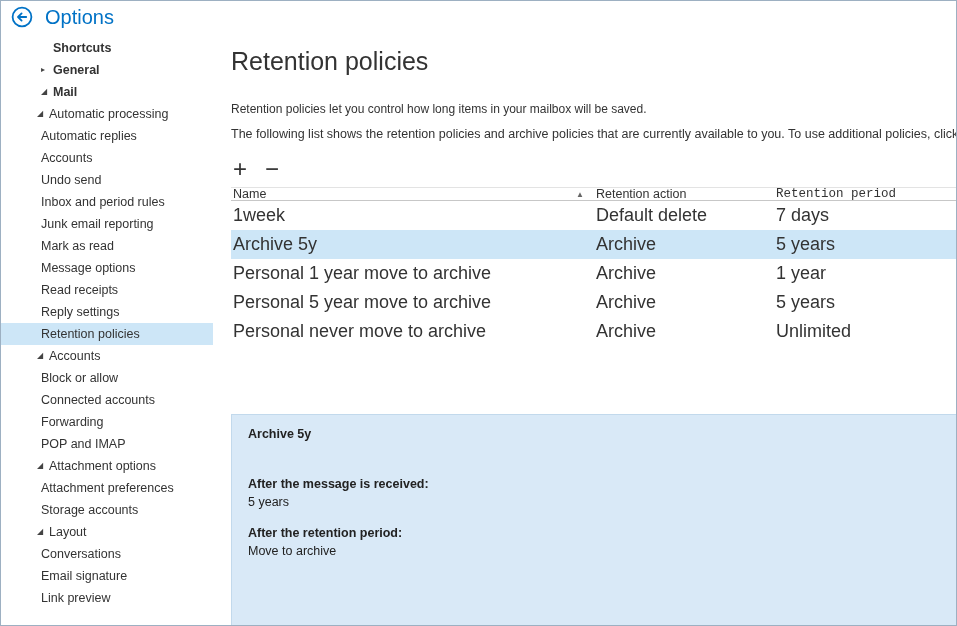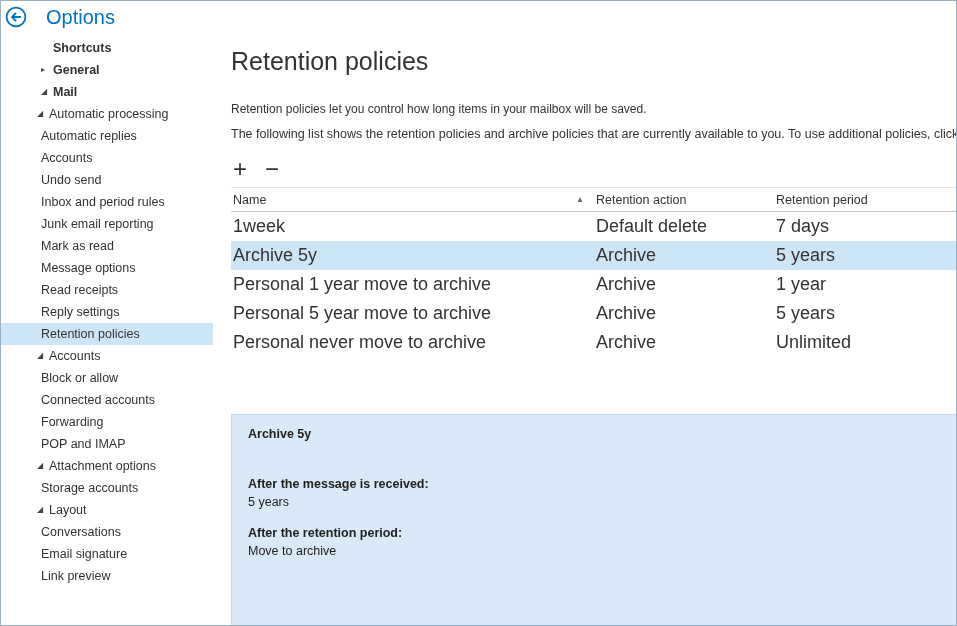--- a/index.html
+++ b/index.html
@@ -16,22 +16,22 @@
     border: 1px solid #9db0c2;
     background: #fff;
     overflow: hidden;
   }
 
   
   .topbar {
     height: 32px;
     display: flex;
     align-items: center;
-    gap: 19px;
-    padding-left: 4px;
+    gap: 12px;
+    padding-left: 10px;
   }
   .back-btn { display: inline-flex; cursor: pointer; }
   .app-title {
     font-size: 20px;
     font-weight: 400;
     color: var(--accent-blue, #0072c6);
   }
 
   
   .sidebar {
@@ -99,36 +99,36 @@
     color: #333;
     cursor: pointer;
     padding: 0 2px;
   }
 
   
   .table { margin-top: 4px; }
   .thead {
     display: flex;
     align-items: center;
-    height: 25px;
+    height: 14px;
     border-top: 1px solid #e3e3e3;
     border-bottom: 1px solid #c7c7c7;
     font-size: 12.5px;
     color: #333;
     cursor: default;
   }
   .col-name {
     width: 365px;
     padding-left: 2px;
     display: flex;
     align-items: center;
     justify-content: space-between;
   }
   .col-action { width: 180px; }
-  .col-period { flex: 1; }
+  .col-period { flex: 1; font-family: Liberation Mono, monospace; }
   .sort { font-size: 8px; color: #666; margin-right: 12px; }
   .row {
     display: flex;
     align-items: center;
     height: 29px;
     font-size: 18px;
     cursor: pointer;
   }
   .row .c-name { width: 365px; padding-left: 2px; }
   .row .c-action { width: 180px; }
@@ -244,20 +244,24 @@
       <div class="nav-item lv2">
         <span class="arrow"></span>
         <span class="nav-label">POP and IMAP</span>
       </div>
       <div class="nav-item lv1">
         <span class="arrow">◢</span>
         <span class="nav-label">Attachment options</span>
       </div>
       <div class="nav-item lv2">
         <span class="arrow"></span>
+        <span class="nav-label">Attachment preferences</span>
+      </div>
+      <div class="nav-item lv2">
+        <span class="arrow"></span>
         <span class="nav-label">Storage accounts</span>
       </div>
       <div class="nav-item lv1">
         <span class="arrow">◢</span>
         <span class="nav-label">Layout</span>
       </div>
       <div class="nav-item lv2">
         <span class="arrow"></span>
         <span class="nav-label">Conversations</span>
       </div>

